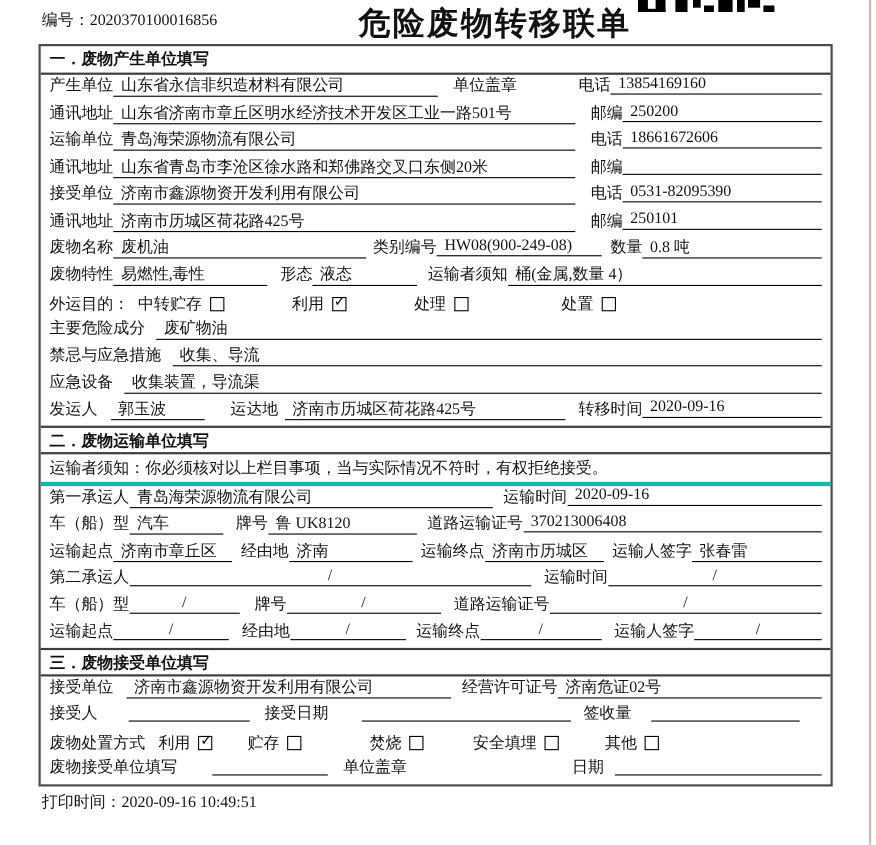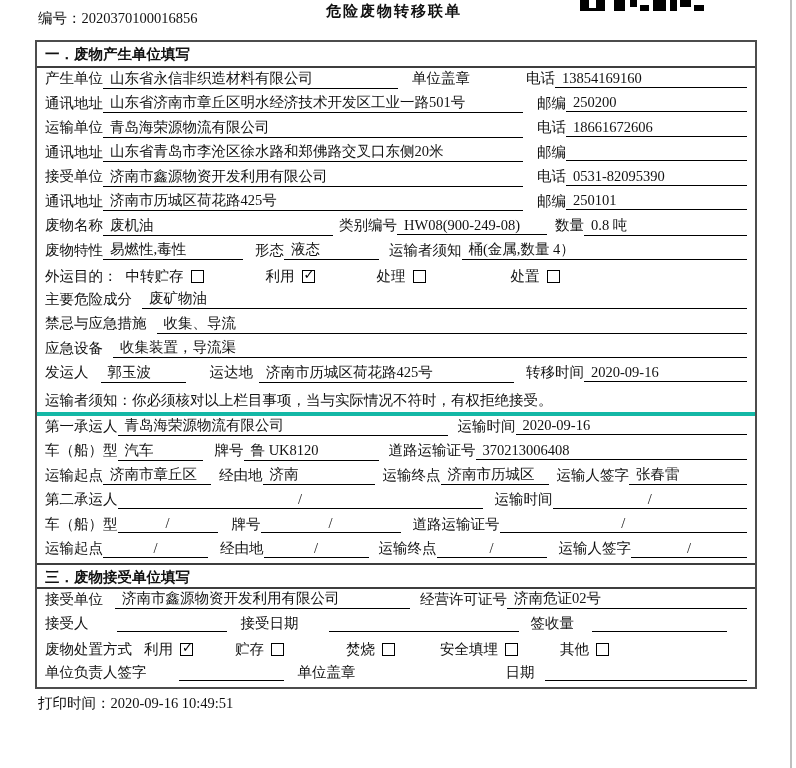--- a/index.html
+++ b/index.html
@@ -7,37 +7,37 @@
   body {
     font-family: "Liberation Serif", "DejaVu Serif", serif;
     font-size: 14.5px; color: #111; position: relative;
   }
   .page-edge { position: absolute; right: 4px; top: 0; bottom: 0; width: 2px; background: #bfbfbf; }
 
   .doc-header { position: relative; height: 40px; }
   .doc-number { position: absolute; left: 38px; top: 9px; white-space: nowrap; }
   .doc-title  { position: absolute; left: 326px; top: 2px;
                 font-family: "Liberation Sans", "DejaVu Sans", sans-serif;
-                font-weight: bold; font-size: 15px; letter-spacing: 2px; white-space: nowrap; }
+                font-weight: bold; font-size: 29px; letter-spacing: 2px; white-space: nowrap; }
   .qr-frag { position: absolute; left: 580px; top: 0; }
 
   .form { margin-left: 35px; width: 722px; border: 2px solid #4c4c4c; background: #fff; }
 
   .sec-header {
     font-family: "Liberation Sans", "DejaVu Sans", sans-serif;
     font-weight: bold; font-size: 14.5px;
     height: 26px; line-height: 23px; padding: 1px 8px 0 8px;
     border-bottom: 2px solid #3e3e3e;
   }
   .sec-header.mid { border-top: 2px solid #3e3e3e; }
 
   .notice { height: 29px; line-height: 26px; padding-left: 8px;
             border-bottom: 4px solid #14b8a6; white-space: nowrap; }
 
-  .row { display: flex; align-items: center; height: 24.5px; padding: 0 8px 3px 8px; }
+  .row { display: flex; align-items: flex-start; height: 24.5px; padding: 0 8px 3px 8px; }
   .row.opts { align-items: center; padding-bottom: 0; }
   .lbl { white-space: nowrap; flex: none; }
   .u   { border-bottom: 1px solid #000; padding: 0 2px 0 7px;
          white-space: nowrap; overflow: hidden; flex: none; min-height: 17px; }
   .u.c { text-align: center; padding-left: 2px; }
   .grow { flex: 1 1 auto; }
 
   .opt { display: flex; align-items: center; flex: none; }
   .cb  { display: inline-block; width: 13px; height: 13px; border: 1.5px solid #000;
          margin-left: 7px; position: relative; flex: none; background: #fff; }
@@ -172,20 +172,21 @@
 
   <div class="row">
     <span class="lbl">发运人</span>
     <span class="u" style="width:85px;margin-left:12px">郭玉波</span>
     <span class="lbl" style="margin-left:24px">运达地</span>
     <span class="u" style="width:255px;margin-left:6px">济南市历城区荷花路425号</span>
     <span class="lbl" style="margin-left:12px">转移时间</span>
     <span class="u grow">2020-09-16</span>
   </div>
 
+  <div class="sec-header mid">二．废物运输单位填写</div>
   <div class="notice">运输者须知：你必须核对以上栏目事项，当与实际情况不符时，有权拒绝接受。</div>
 
   <div class="row">
     <span class="lbl">第一承运人</span>
     <span class="u" style="width:330px">青岛海荣源物流有限公司</span>
     <span class="lbl" style="margin-left:10px">运输时间</span>
     <span class="u grow">2020-09-16</span>
   </div>
 
   <div class="row">
@@ -252,40 +253,40 @@
     <span class="lbl" style="margin-left:12px">签收量</span>
     <span class="u" style="width:135px;margin-left:18px"></span>
   </div>
 
   <div class="row opts">
     <span class="lbl">废物处置方式</span>
     <span class="opt" style="margin-left:12px">
       <span>利用</span>
       <span class="cb checked"></span>
     </span>
-    <span class="opt" style="margin-left:42px">
+    <span class="opt" style="margin-left:32px">
       <span>贮存</span>
       <span class="cb"></span>
     </span>
     <span class="opt" style="margin-left:62px">
       <span>焚烧</span>
       <span class="cb"></span>
     </span>
     <span class="opt" style="margin-left:45px">
       <span>安全填埋</span>
       <span class="cb"></span>
     </span>
     <span class="opt" style="margin-left:42px">
       <span>其他</span>
       <span class="cb"></span>
     </span>
   </div>
 
   <div class="row">
-    <span class="lbl">单位负责人签字</span>
+    <span class="lbl">废物接受单位填写</span>
     <span class="u" style="width:105px;margin-left:32px"></span>
     <span class="lbl" style="margin-left:14px">单位盖章</span>
     <span class="lbl" style="margin-left:150px">日期</span>
     <span class="u grow" style="margin-left:10px"></span>
   </div>
 
 </div>
 
 <div class="doc-footer"><span>打印时间：</span><span>2020-09-16 10:49:51</span></div>
 

